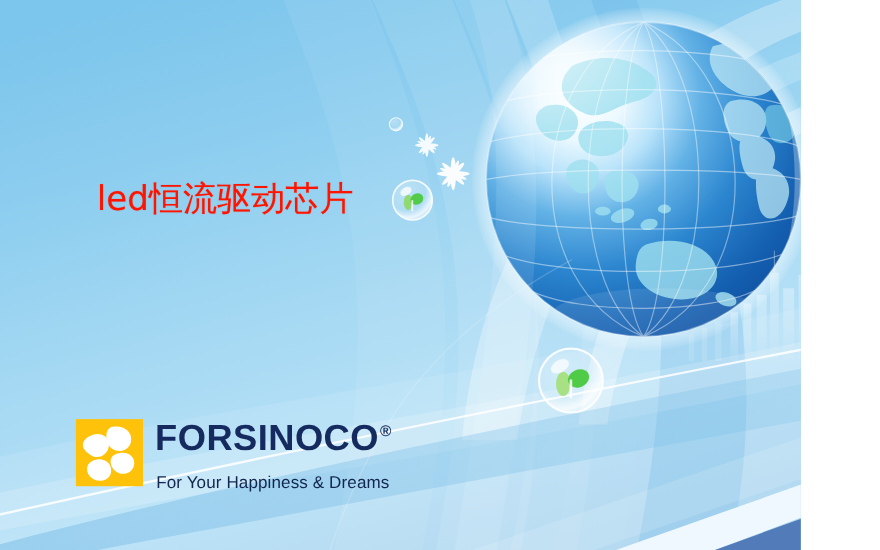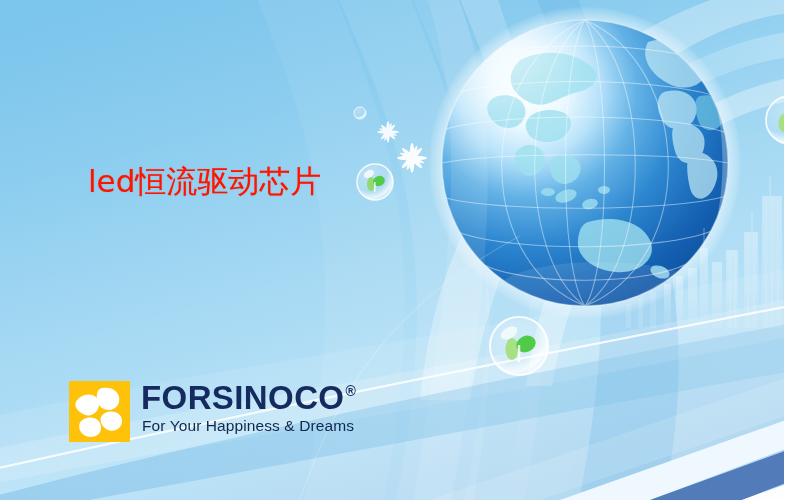--- a/index.html
+++ b/index.html
@@ -2,21 +2,21 @@
 <html><head>
 <meta charset="utf-8">
 <style>
   html, body {
     margin: 0;
     padding: 0;
     background: #ffffff;
   }
   #stage {
     position: relative;
-    width: 784px;
+    width: 728px;
     height: 500px;
     overflow: hidden;
     font-family: "Liberation Sans", sans-serif;
     background: linear-gradient(165deg, #7fc7ec 0%, #8ccdef 22%, #a5d8f3 48%, #b6e0f6 70%, #aed7f0 100%);
   }
 
   
   .bg-svg {
     position: absolute;
     left: 0; top: 0;
@@ -91,21 +91,21 @@
     margin-left: 1px;
     font-weight: bold;
   }
   #logo-tagline {
     color: #13264f;
     font-size: 15.5px;
     line-height: 18px;
     letter-spacing: 0.1px;
     font-family: "Liberation Sans", sans-serif;
     white-space: nowrap;
-    margin-top: 2px;
+    margin-top: 16px;
     margin-left: 1px;
   }
 </style>
 </head>
 <body>
 
 <div id="stage">
 
   <svg class="bg-svg" viewBox="0 0 800 500" preserveAspectRatio="none" aria-hidden="true">
     <defs>

